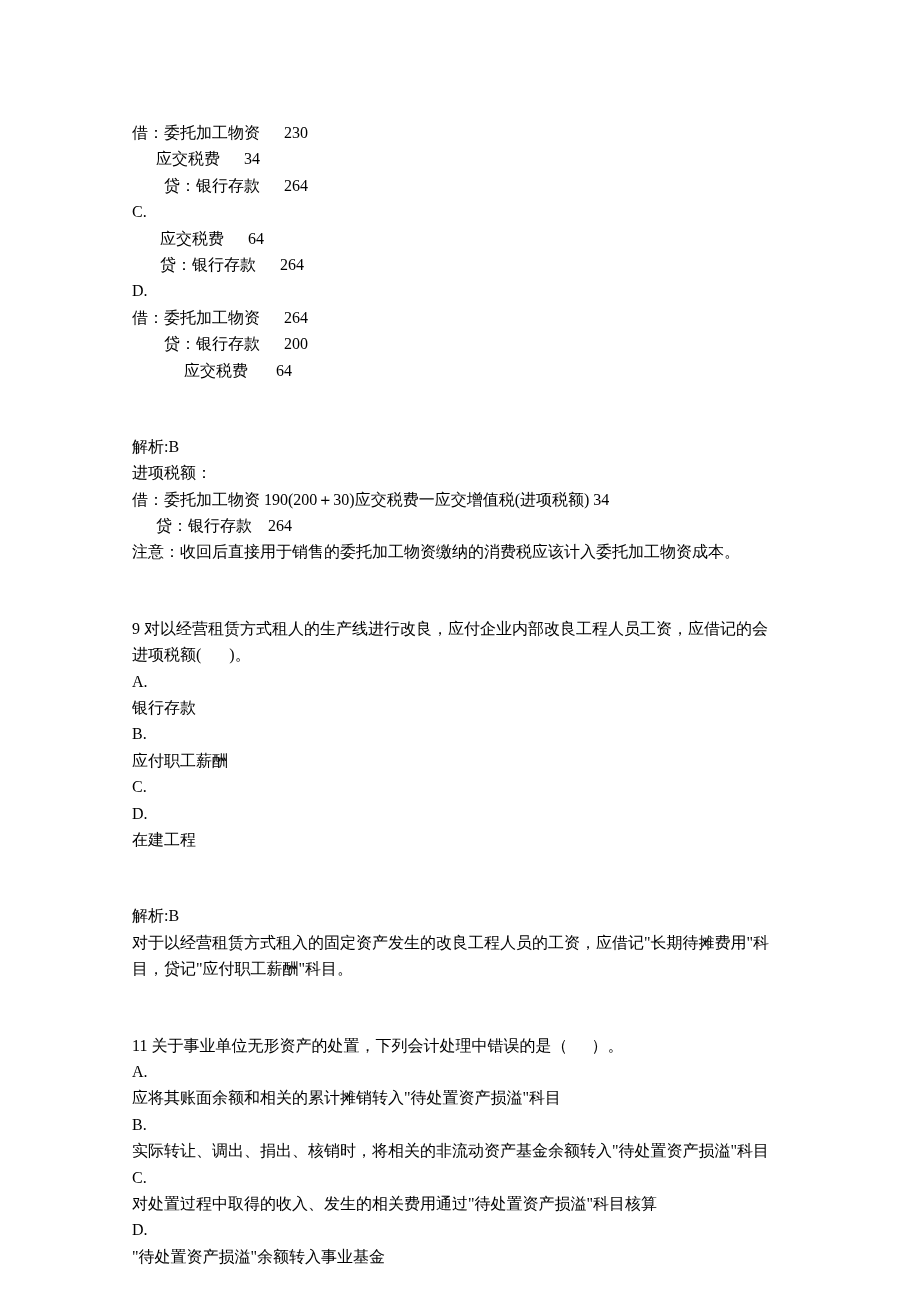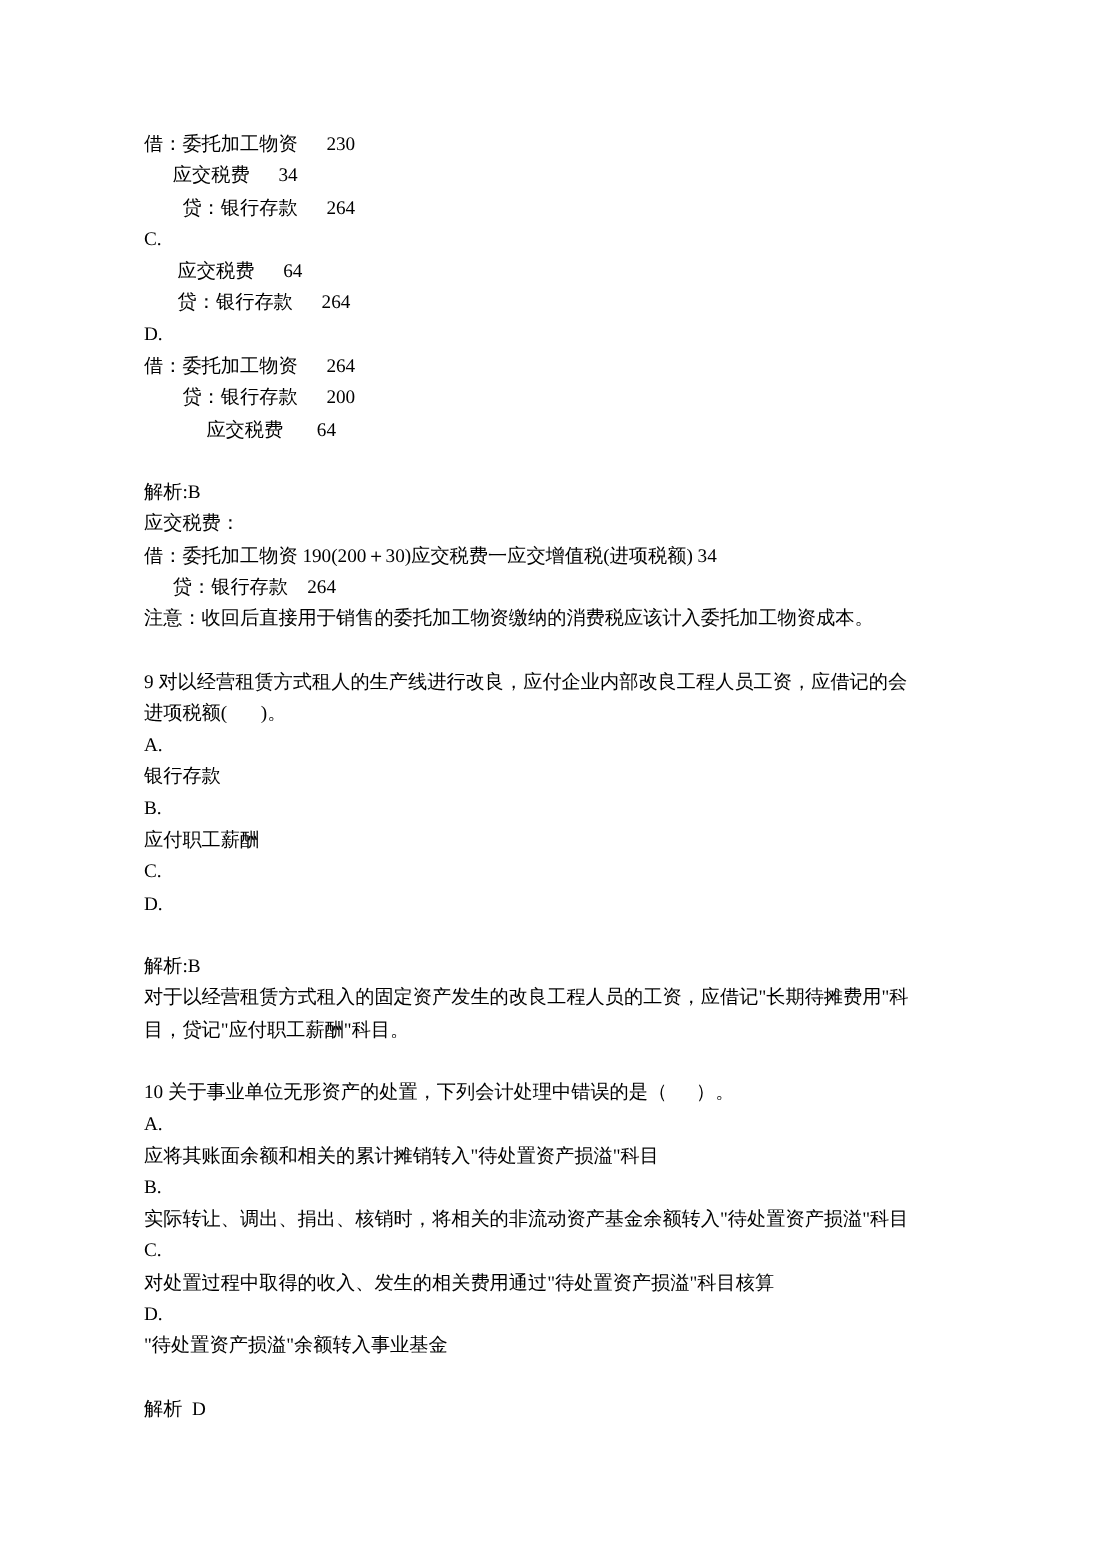--- a/index.html
+++ b/index.html
@@ -14,21 +14,21 @@
   .page {
     width: 920px;
     min-height: 1302px;
     padding: 108px 110px 60px 120px;
     box-sizing: border-box;
   }
   .line {
     white-space: pre;
   }
   .block {
-    margin: 0;
+    margin: 12px;
   }
   .spacer {
     height: 26px;
   }
 </style>
 </head>
 <body>
 
 <div class="page">
 
@@ -42,51 +42,52 @@
     <div class="line">D.</div>
     <div class="line">借：委托加工物资      264</div>
     <div class="line">        贷：银行存款      200</div>
     <div class="line">             应交税费       64</div>
   </div>
 
   <div class="spacer"></div>
 
   <div class="block">
     <div class="line">解析:B</div>
-    <div class="line">应交税费：</div>
+    <div class="line">进项税额：</div>
     <div class="line">借：委托加工物资 190(200＋30)应交税费一应交增值税(进项税额) 34</div>
     <div class="line">      贷：银行存款    264</div>
     <div class="line">注意：收回后直接用于销售的委托加工物资缴纳的消费税应该计入委托加工物资成本。</div>
   </div>
 
   <div class="spacer"></div>
 
   <div class="block">
     <div class="line">9 对以经营租赁方式租人的生产线进行改良，应付企业内部改良工程人员工资，应借记的会</div>
     <div class="line">进项税额(       )。</div>
     <div class="line">A.</div>
     <div class="line">银行存款</div>
     <div class="line">B.</div>
     <div class="line">应付职工薪酬</div>
     <div class="line">C.</div>
     <div class="line">D.</div>
+    <div class="line">在建工程</div>
   </div>
 
   <div class="spacer"></div>
 
   <div class="block">
     <div class="line">解析:B</div>
     <div class="line">对于以经营租赁方式租入的固定资产发生的改良工程人员的工资，应借记"长期待摊费用"科</div>
     <div class="line">目，贷记"应付职工薪酬"科目。</div>
   </div>
 
   <div class="spacer"></div>
 
   <div class="block">
-    <div class="line">10 关于事业单位无形资产的处置，下列会计处理中错误的是（      ）。</div>
+    <div class="line">11 关于事业单位无形资产的处置，下列会计处理中错误的是（      ）。</div>
     <div class="line">A.</div>
     <div class="line">应将其账面余额和相关的累计摊销转入"待处置资产损溢"科目</div>
     <div class="line">B.</div>
     <div class="line">实际转让、调出、捐出、核销时，将相关的非流动资产基金余额转入"待处置资产损溢"科目</div>
     <div class="line">C.</div>
     <div class="line">对处置过程中取得的收入、发生的相关费用通过"待处置资产损溢"科目核算</div>
     <div class="line">D.</div>
     <div class="line">"待处置资产损溢"余额转入事业基金</div>
   </div>
 

